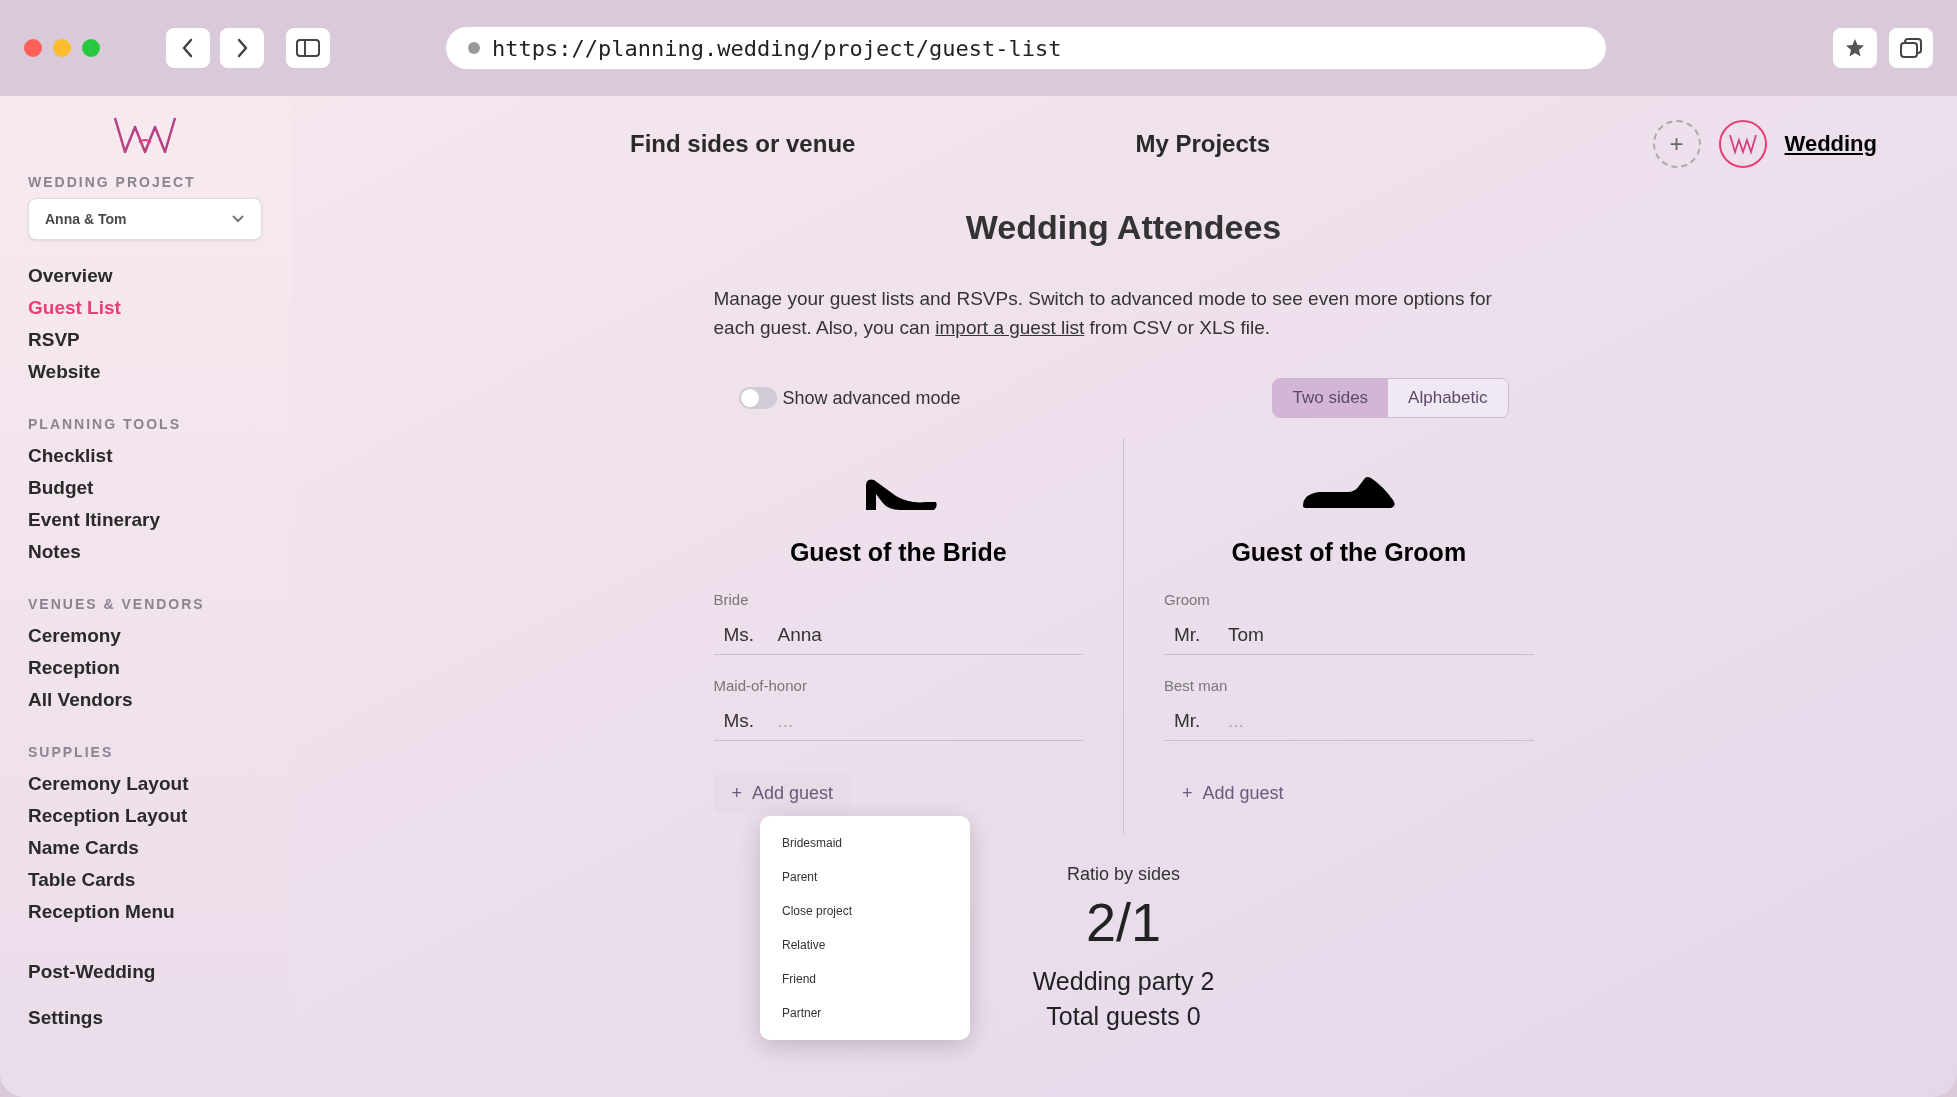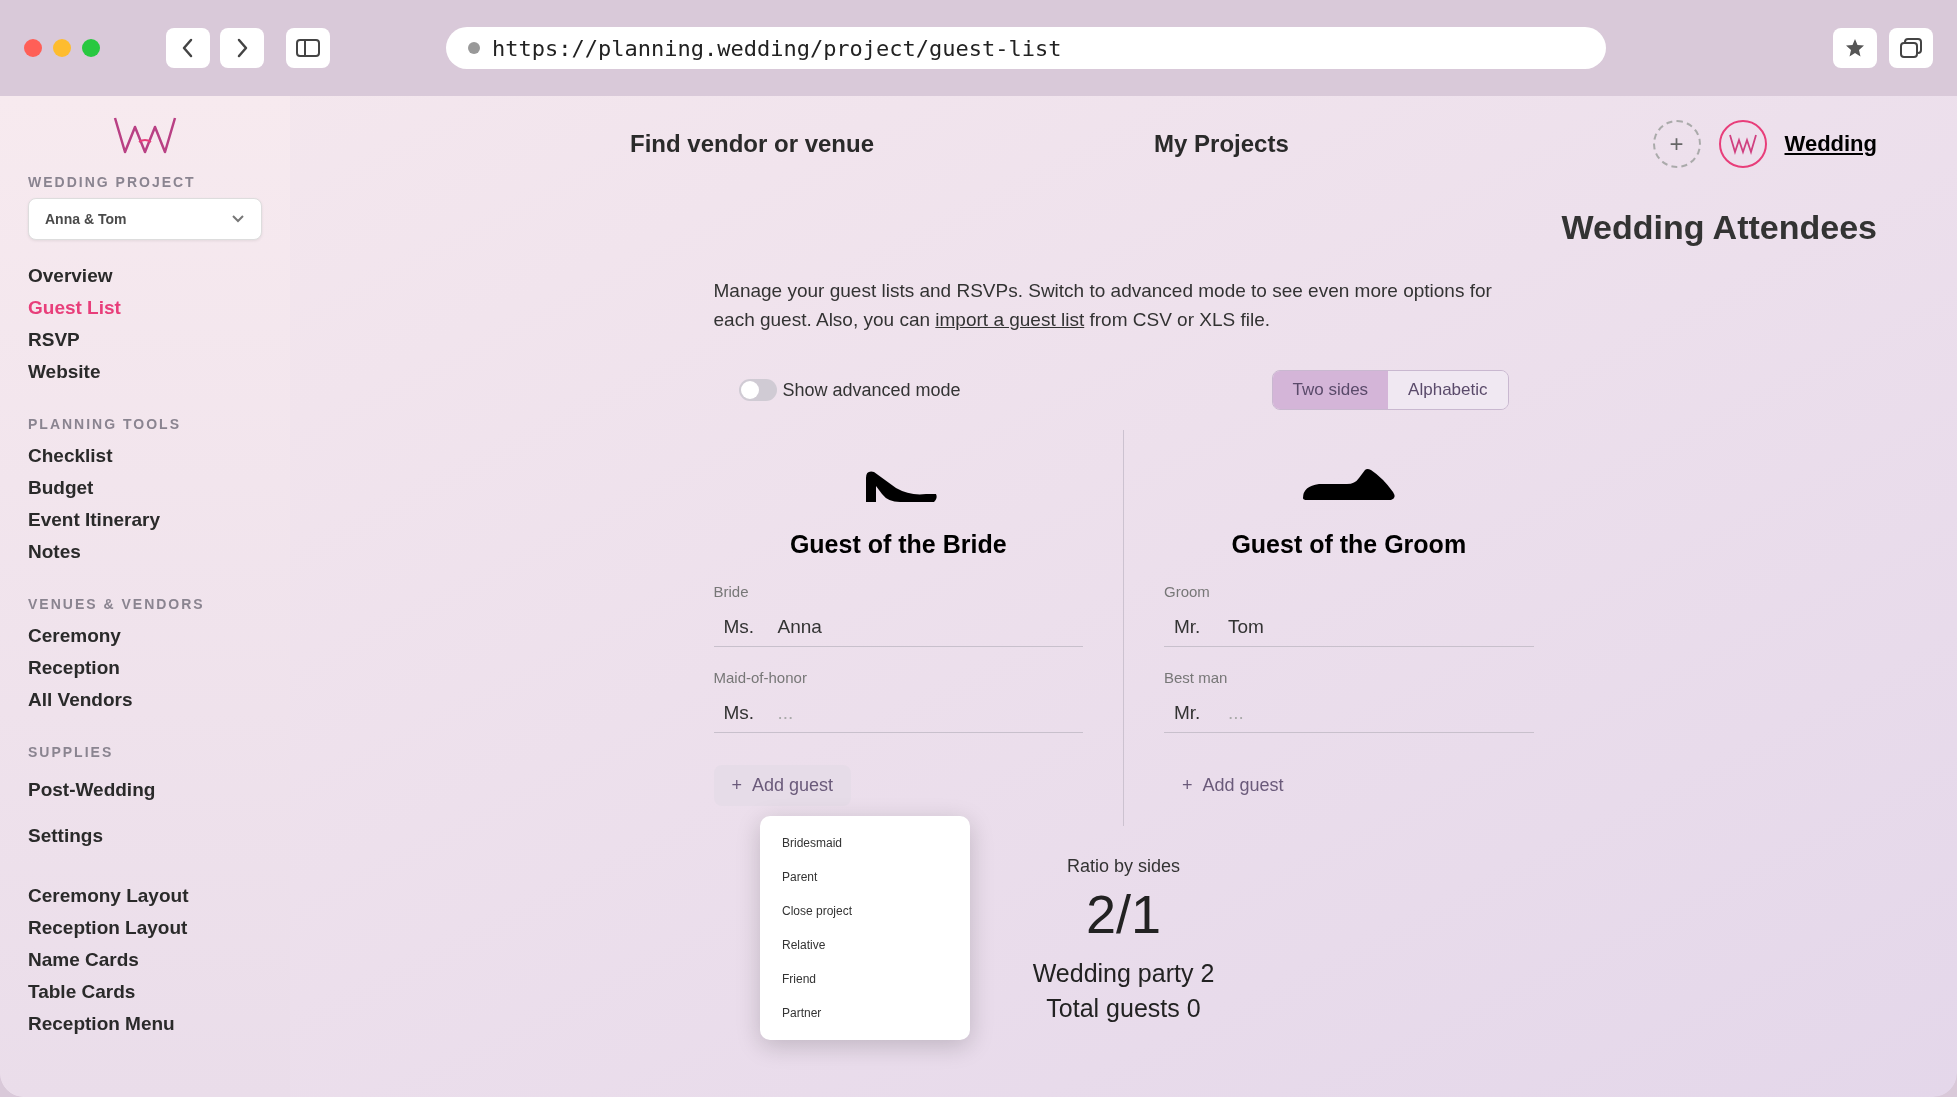--- a/index.html
+++ b/index.html
@@ -36,21 +36,21 @@
 
 .main { flex: 1; padding: 24px 80px; position: relative; overflow: hidden; }
 .top-nav { display: flex; align-items: center; justify-content: space-between; margin-bottom: 40px; }
 .top-nav-left { display: flex; gap: 280px; font-size: 24px; font-weight: 700; color: #2a2a2a; margin-left: 260px; }
 .top-nav-link { cursor: pointer; }
 .top-nav-right { display: flex; align-items: center; gap: 18px; }
 .add-circle { width: 48px; height: 48px; border: 2px dashed #aaa; border-radius: 50%; display: flex; align-items: center; justify-content: center; color: #666; cursor: pointer; font-size: 24px; }
 .proj-badge { width: 48px; height: 48px; border: 2px solid #e83e7a; border-radius: 50%; display: flex; align-items: center; justify-content: center; font-size: 14px; color: #e05; font-weight: 600; }
 .proj-name { font-size: 22px; font-weight: 700; text-decoration: underline; }
 
-.page-title { text-align: right; font-size: 34px; font-weight: 600; color: #333; margin-bottom: 30px; }
+.page-title { text-align: center; font-size: 34px; font-weight: 600; color: #333; margin-bottom: 38px; }
 .page-desc { max-width: 820px; margin: 0 auto 36px; font-size: 19px; color: #333; line-height: 1.5; }
 .page-desc a { color: #333; text-decoration: underline; }
 
 .controls-row { display: flex; align-items: center; justify-content: space-between; max-width: 770px; margin: 0 auto 20px; }
 .toggle-wrap { display: flex; align-items: center; gap: 6px; }
 .toggle { width: 38px; height: 22px; background: #d0cbd4; border-radius: 11px; position: relative; cursor: pointer; }
 .toggle::after { content: ""; width: 18px; height: 18px; background: #fff; border-radius: 50%; position: absolute; top: 2px; left: 2px; }
 .toggle-label { font-size: 18px; color: #333; }
 .seg { display: flex; border: 1px solid #c9b8d0; border-radius: 8px; overflow: hidden; }
 .seg-btn { padding: 9px 20px; font-size: 17px; cursor: pointer; background: #f0e8f2; color: #5a4a6a; }
@@ -157,37 +157,37 @@
         <li>Event Itinerary</li>
         <li>Notes</li>
       </ul>
     <div class="section-label">VENUES &amp; VENDORS</div>
     <ul class="nav-list" id="nav-venues">
         <li>Ceremony</li>
         <li>Reception</li>
         <li>All Vendors</li>
       </ul>
     <div class="section-label">SUPPLIES</div>
-    <ul class="nav-list" id="nav-bottom">
-        <li style="margin-top: 14px;">Post-Wedding</li>
-        <li style="margin-top: 14px;">Settings</li>
-      </ul>
     <ul class="nav-list" id="nav-supplies">
         <li>Ceremony Layout</li>
         <li>Reception Layout</li>
         <li>Name Cards</li>
         <li>Table Cards</li>
         <li>Reception Menu</li>
       </ul>
+    <ul class="nav-list" id="nav-bottom">
+        <li style="margin-top: 14px;">Post-Wedding</li>
+        <li style="margin-top: 14px;">Settings</li>
+      </ul>
   </aside>
 
   <main class="main">
     <div class="top-nav">
       <div class="top-nav-left">
-        <span class="top-nav-link">Find vendor or venue</span>
+        <span class="top-nav-link">Find sides or venue</span>
         <span class="top-nav-link">My Projects</span>
       </div>
       <div class="top-nav-right">
         <div class="add-circle">+</div>
         <div class="proj-badge">
           <svg width="34" height="24" viewBox="0 0 34 24">
               <path d="M4 3 L9 20 L13 8 L17 20 L21 8 L25 20 L30 3" stroke="#d04080" stroke-width="1.8" fill="none"></path>
             </svg>
         </div>
         <span class="proj-name">Wedding</span>

